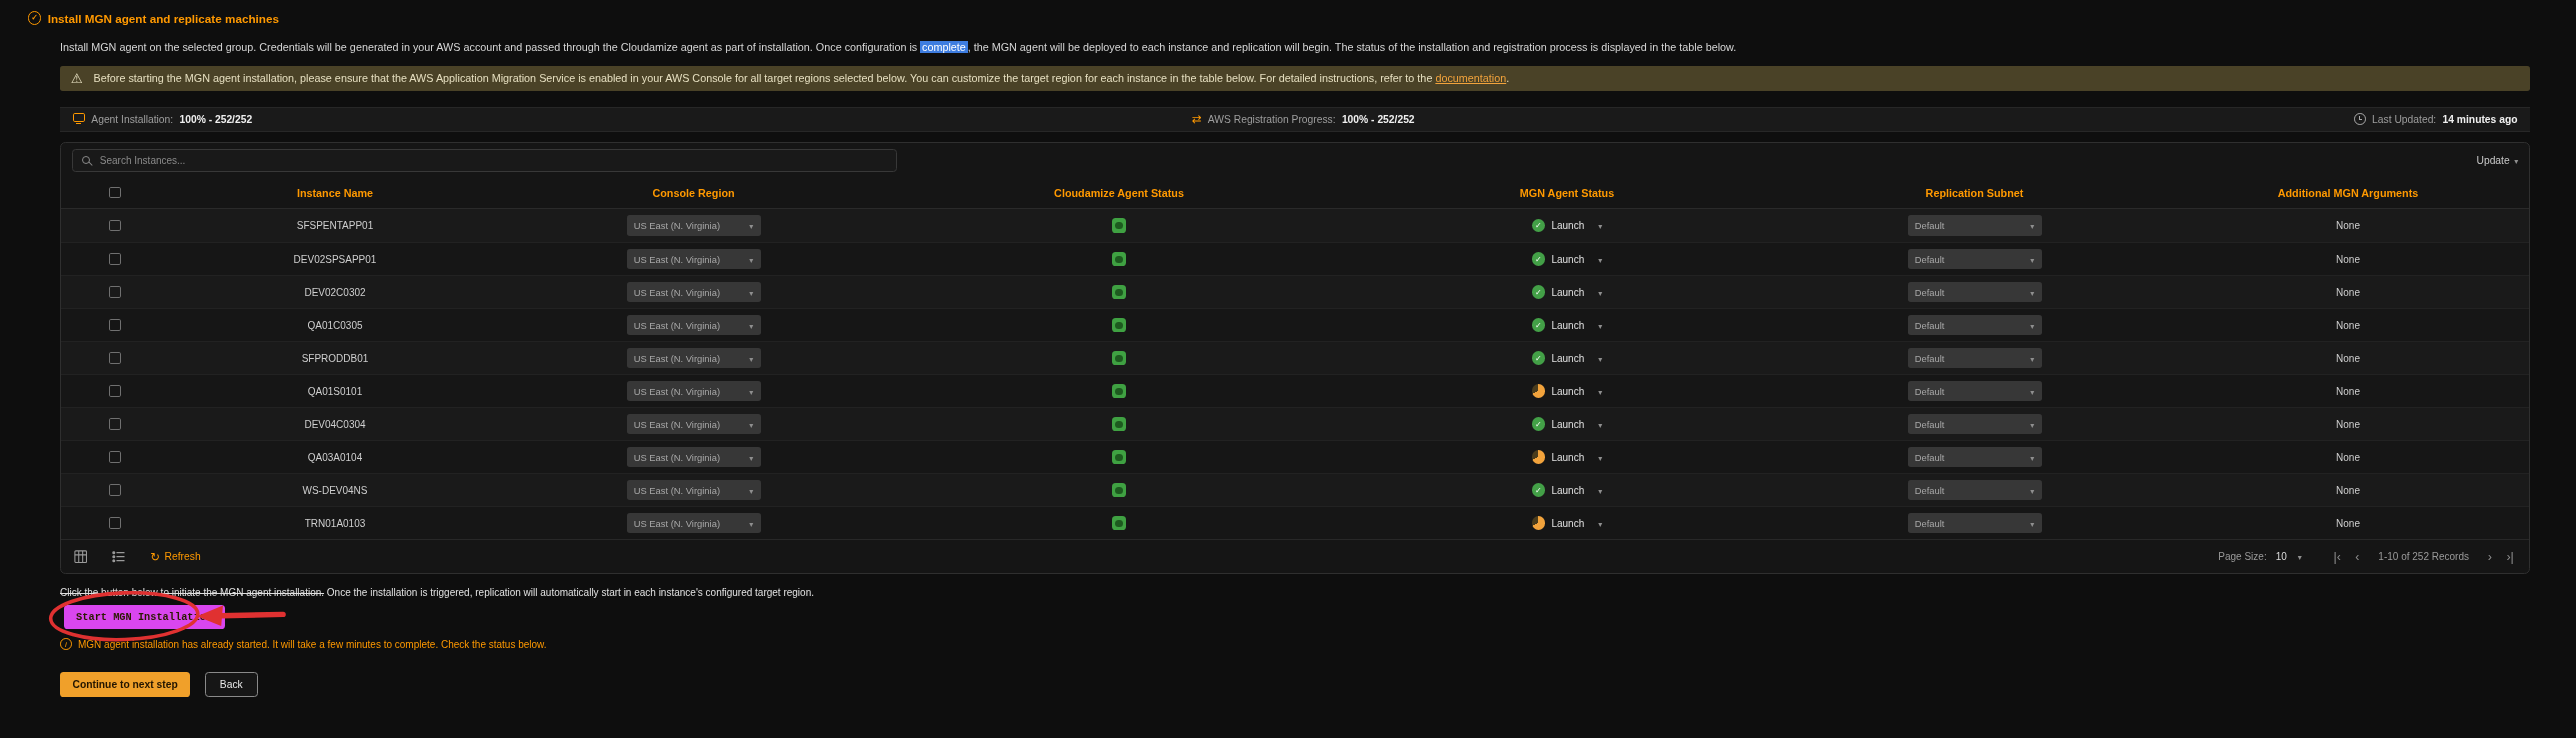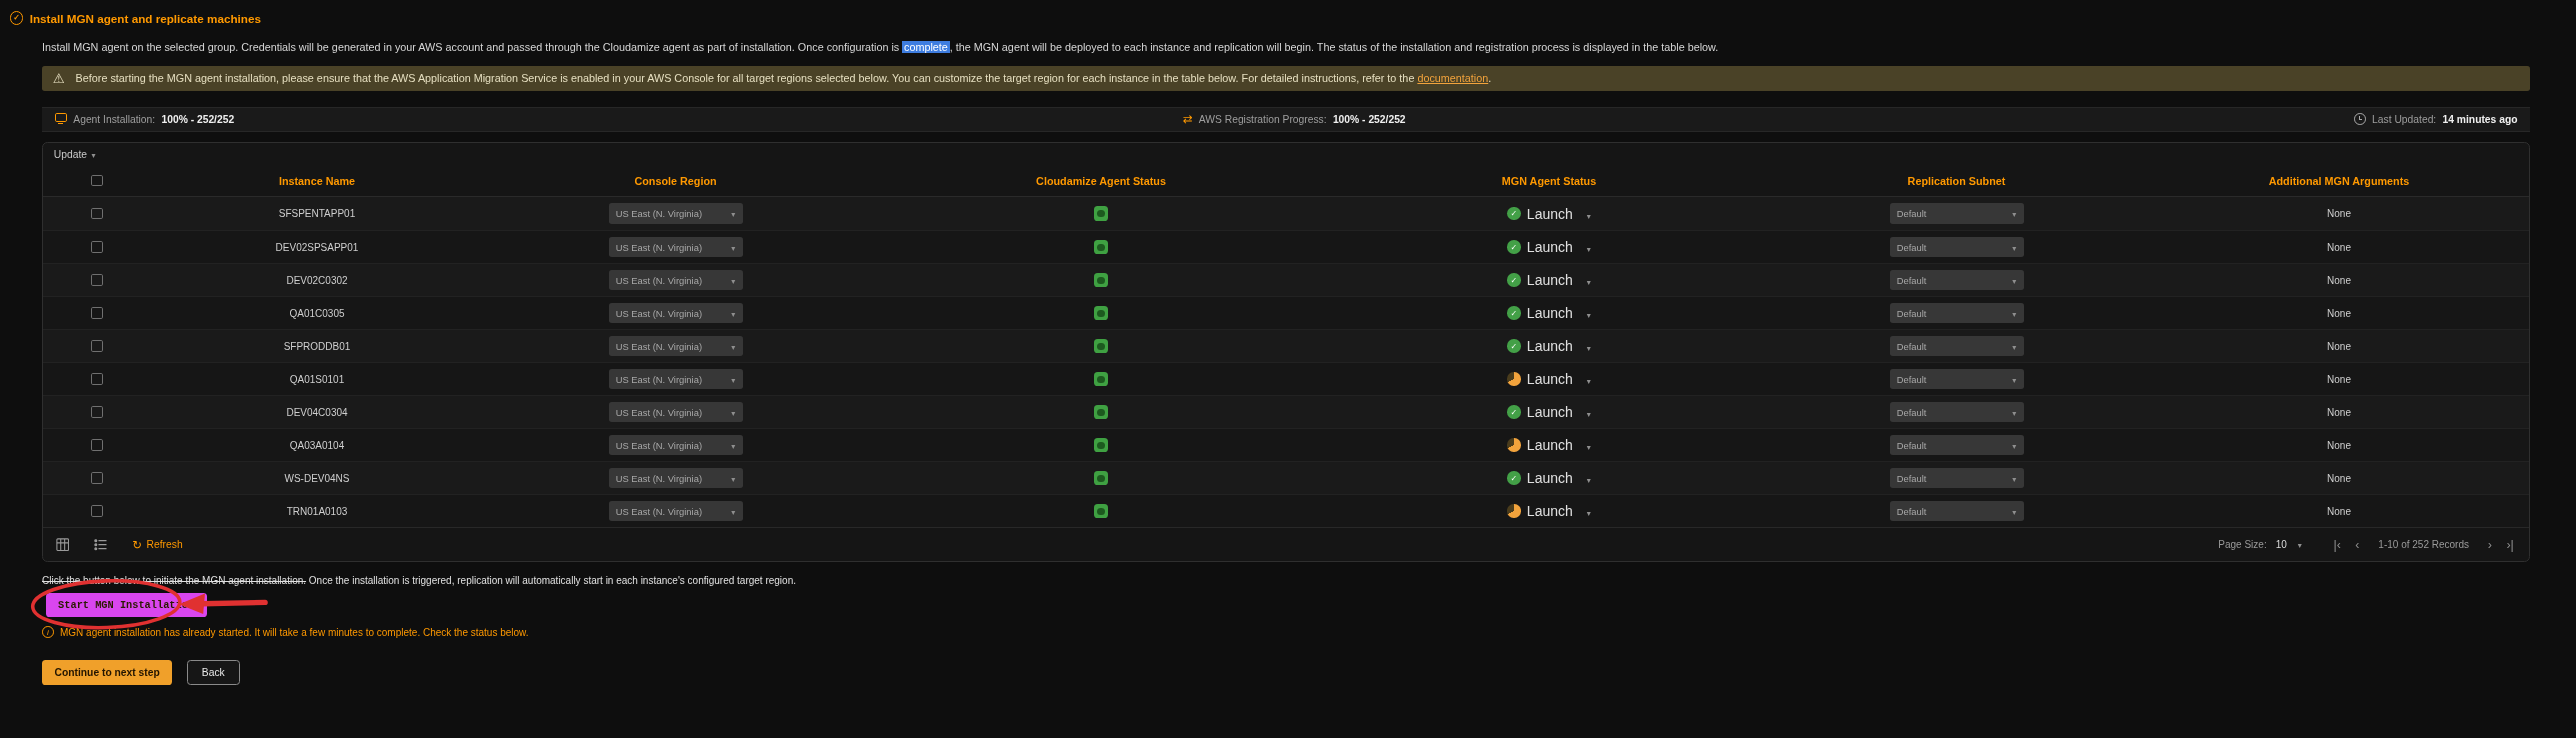--- a/index.html
+++ b/index.html
@@ -5,21 +5,21 @@
   * { box-sizing: border-box; }
   html,body { margin:0; padding:0; }
   body {
     width:2576px; height:739px;
     background:#0e0e0e;
     font-family:"Liberation Sans", sans-serif;
     color:#ddd;
     position:relative;
     overflow:hidden;
   }
-  .page { padding:9px 46px 0 42px; position:relative; }
+  .page { padding:9px 46px 0 60px; position:relative; }
 
   
   .title-row { display:flex; align-items:center; gap:6.3px; margin-left:-32px; height:18px; }
   .check-icon { width:13.4px; height:13.4px; border:1.3px solid #ff9900; border-radius:50%;
     display:inline-flex; align-items:center; justify-content:center; color:#ff9900;
     font-size:8px; font-weight:bold; flex:0 0 auto; }
   .check-icon::after { content:"\2713"; }
   .page-title { color:#ff9900; font-size:11.7px; font-weight:bold; }
 
   .desc { margin:14.3px 0 0 0; font-size:10.8px; color:#d6d6d6; line-height:13.4px; }
@@ -77,21 +77,21 @@
     font-size:9.4px; color:#a8a8a8; cursor:pointer; }
   .caret::after { content:"\25BE"; font-size:8px; color:#8f8f8f; }
 
   .cz-icon { width:14.3px; height:14.3px; border-radius:3.6px; background:#3fa142; position:relative; }
   .cz-icon::after { content:""; position:absolute; inset:3.6px; border-radius:50%; background:#1d5a1f; }
   .mgn-icon { width:13.4px; height:13.4px; border-radius:50%; display:inline-flex;
     align-items:center; justify-content:center; flex:0 0 auto; }
   .mgn-icon.complete { background:#43a047; color:#fff; font-size:8px; }
   .mgn-icon.complete::after { content:"\2713"; }
   .mgn-icon.in_progress { background:conic-gradient(#f2a33c 0 68%, #4a3c1c 68% 100%); }
-  .launch { display:flex; align-items:center; gap:14px; color:#e0e0e0; cursor:pointer; font-size:14px;text-align:center; }
+  .launch { display:flex; align-items:center; gap:14px; color:#e0e0e0; cursor:pointer; font-size:10px;text-align:center; }
 
   .t-footer { display:flex; align-items:center; justify-content:space-between;
     border-top:0.9px solid #282828; height:34px; padding:0 12.5px; }
   .tf-left { display:flex; align-items:center; gap:25px; }
   .tf-icon { display:inline-flex; cursor:pointer; }
   .refresh { display:flex; align-items:center; gap:4.5px; color:#ff9900; font-size:10.3px; cursor:pointer; }
   .r-ic::after { content:"\21BB"; font-size:11.7px; }
   .tf-right { display:flex; align-items:center; gap:9px; }
   .ps-label { color:#9a9a9a; font-size:10px; }
   .ps-value { display:flex; align-items:center; gap:11px; color:#dcdcdc; font-size:10px; cursor:pointer; margin-right:20px; }
@@ -159,20 +159,24 @@
       <span class="clock-icon"></span>
       <span class="s-label">Last Updated:</span>
       <span class="s-value">14 minutes ago</span>
     </div>
   </div>
 
   
   <div class="card">
 
     <div class="toolbar">
+      <div class="search-wrap">
+        <span class="search-icon"></span>
+        <input class="search-input" type="text" placeholder="Search Instances..." style="">
+      </div>
       <div class="update-ctl">
         <span>Update</span>
         <span class="caret"></span>
       </div>
     </div>
 
     <div class="t-grid t-header">
       <div class="cell">
         <input type="checkbox" class="cbx" style="">
       </div>

